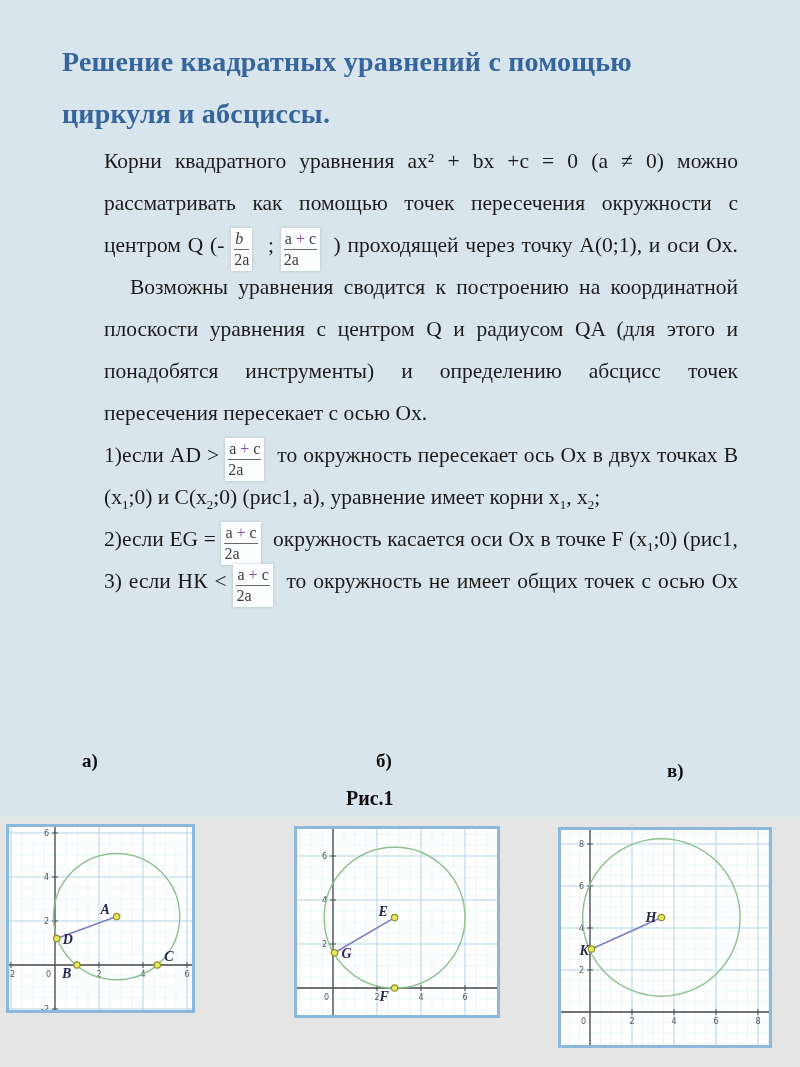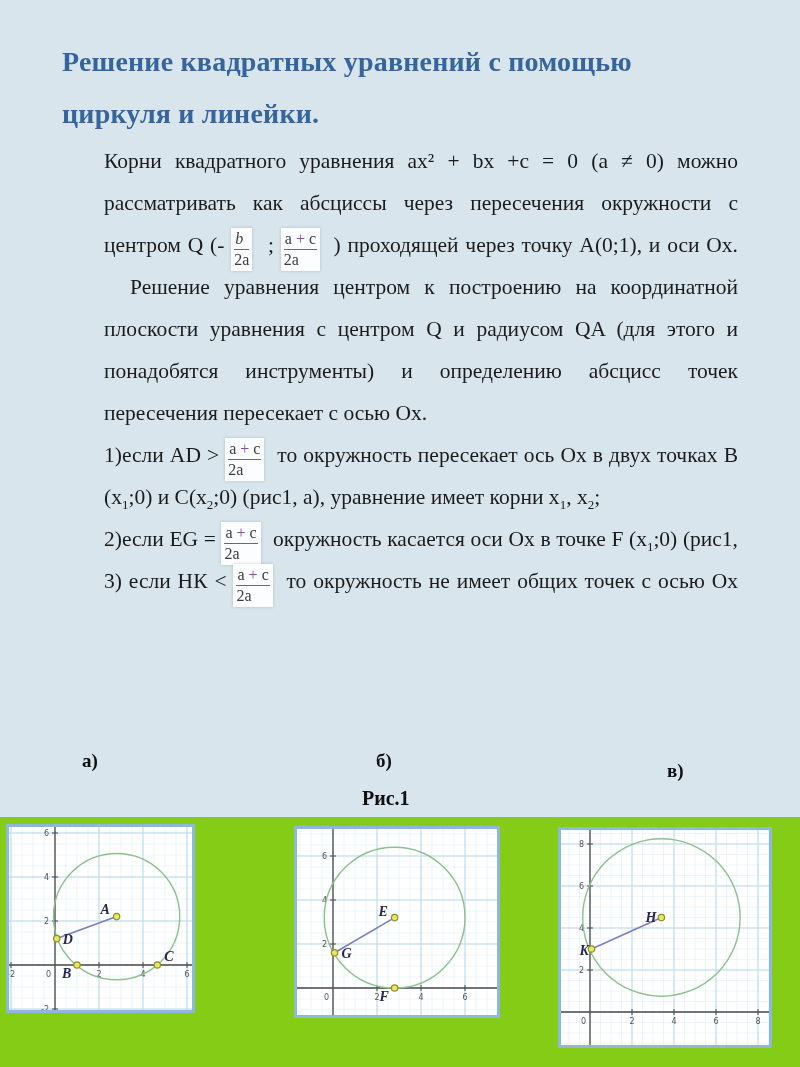--- a/index.html
+++ b/index.html
@@ -1,16 +1,16 @@
 <!DOCTYPE html>
 <html><head>
 <meta charset="utf-8">
 <style>
   html,body{margin:0;padding:0;background:#fff;}
-  .stage{position:relative;width:800px;height:1067px;background:#84cc16;overflow:hidden;
+  .stage{position:relative;width:800px;height:1067px;background:#e5e5e5;overflow:hidden;
          font-family:"Liberation Serif",serif;}
   .slide-bg{position:absolute;left:0;top:0;width:800px;height:817px;background:#d9e5ec;}
   .title{position:absolute;left:62px;top:36px;width:690px;font-weight:bold;
          font-size:28px;line-height:52px;letter-spacing:0.2px;}
   .body-text{position:absolute;left:64px;top:140px;width:674px;font-size:21.5px;color:#1b1b1b;}
   .line{height:42px;line-height:42px;white-space:normal;margin-left:40px;}
   .line.j{text-align:justify;text-align-last:justify;}
   sub.ss{font-size:13px;line-height:0;vertical-align:-5px;}
   .fracwrap{display:inline-block;position:relative;height:22px;vertical-align:-5px;}
   .fracwrap.b{width:30px;}
@@ -26,34 +26,34 @@
   .graph{position:absolute;background:#ffffff;border:3px solid #8cb8de;}
 </style>
 </head>
 <body>
 
 <div class="stage">
   <div class="slide-bg" style="background: rgb(217, 229, 236);"></div>
 
   <h1 class="title" style="margin: 0px; color: rgb(53, 101, 156);">
     <div>Решение квадратных уравнений с помощью</div>
-    <div>циркуля и линейки.</div>
+    <div>циркуля и абсциссы.</div>
   </h1>
 
   <div class="body-text" id="body-text">
       <div class="line j">Корни квадратного уравнения ах² + bх +с = 0 (а ≠ 0) можно</div>
-      <div class="line j">рассматривать как абсциссы через пересечения окружности с</div>
+      <div class="line j">рассматривать как помощью точек пересечения окружности с</div>
       <div class="line j">центром Q (- <span class="fracwrap b"><span class="frac bi">
             <span class="num">b</span>
             <span class="den">2a</span>
           </span></span> ; <span class="fracwrap ac"><span class="frac">
             <span class="num">a <span class="plus" style="color: rgb(138, 75, 171);">+</span> c</span>
             <span class="den">2a</span>
           </span></span> ) проходящей через точку А(0;1), и оси Ох.</div>
-      <div class="line j" style="padding-left: 26px;">Решение уравнения центром к построению на координатной</div>
+      <div class="line j" style="padding-left: 26px;">Возможны уравнения сводится к построению на координатной</div>
       <div class="line j">плоскости уравнения с центром Q и радиусом QA (для этого и</div>
       <div class="line j">понадобятся инструменты) и определению абсцисс точек</div>
       <div class="line">пересечения пересекает с осью Ох.</div>
       <div class="line j">1)если AD &gt; <span class="fracwrap ac"><span class="frac">
             <span class="num">a <span class="plus" style="color: rgb(138, 75, 171);">+</span> c</span>
             <span class="den">2a</span>
           </span></span> то окружность пересекает ось Ох в двух точках В</div>
       <div class="line">(х<sub class="ss">1</sub>;0) и С(х<sub class="ss">2</sub>;0) (рис1, а), уравнение имеет корни х<sub class="ss">1</sub>, х<sub class="ss">2</sub>;</div>
       <div class="line j">2)если EG = <span class="fracwrap ac"><span class="frac">
             <span class="num">a <span class="plus" style="color: rgb(138, 75, 171);">+</span> c</span>
@@ -61,21 +61,21 @@
           </span></span> окружность касается оси Ох в точке F (х<sub class="ss">1</sub>;0) (рис1,</div>
       <div class="line j">3) если НК &lt; <span class="fracwrap ac"><span class="frac">
             <span class="num">a <span class="plus" style="color: rgb(138, 75, 171);">+</span> c</span>
             <span class="den">2a</span>
           </span></span> то окружность не имеет общих точек с осью Ох</div>
     </div>
 
   <div class="fig-label" style="left:82px;top:750px;">а)</div>
   <div class="fig-label" style="left:376px;top:750px;">б)</div>
   <div class="fig-label" style="left:667px;top:760px;">в)</div>
-  <div class="caption" style="left:362px;top:787px;font-family:Liberation Serif, serif;">Рис.1</div>
+  <div class="caption" style="left:346px;top:787px;font-family:Liberation Serif, serif;">Рис.1</div>
 
   <svg class="graph" viewBox="0 0 183 183" style="left: 6px; top: 824px; width: 183px; height: 183px; border-color: rgb(140, 184, 222);">
       <g>
         <line x1="2" y1="0" x2="2" y2="183" stroke="#ddeef6" stroke-width="0.6"></line>
         <line x1="13" y1="0" x2="13" y2="183" stroke="#ddeef6" stroke-width="0.6"></line>
         <line x1="24" y1="0" x2="24" y2="183" stroke="#ddeef6" stroke-width="0.6"></line>
         <line x1="35" y1="0" x2="35" y2="183" stroke="#ddeef6" stroke-width="0.6"></line>
         <line x1="46" y1="0" x2="46" y2="183" stroke="#ddeef6" stroke-width="0.6"></line>
         <line x1="57" y1="0" x2="57" y2="183" stroke="#ddeef6" stroke-width="0.6"></line>
         <line x1="68" y1="0" x2="68" y2="183" stroke="#ddeef6" stroke-width="0.6"></line>

